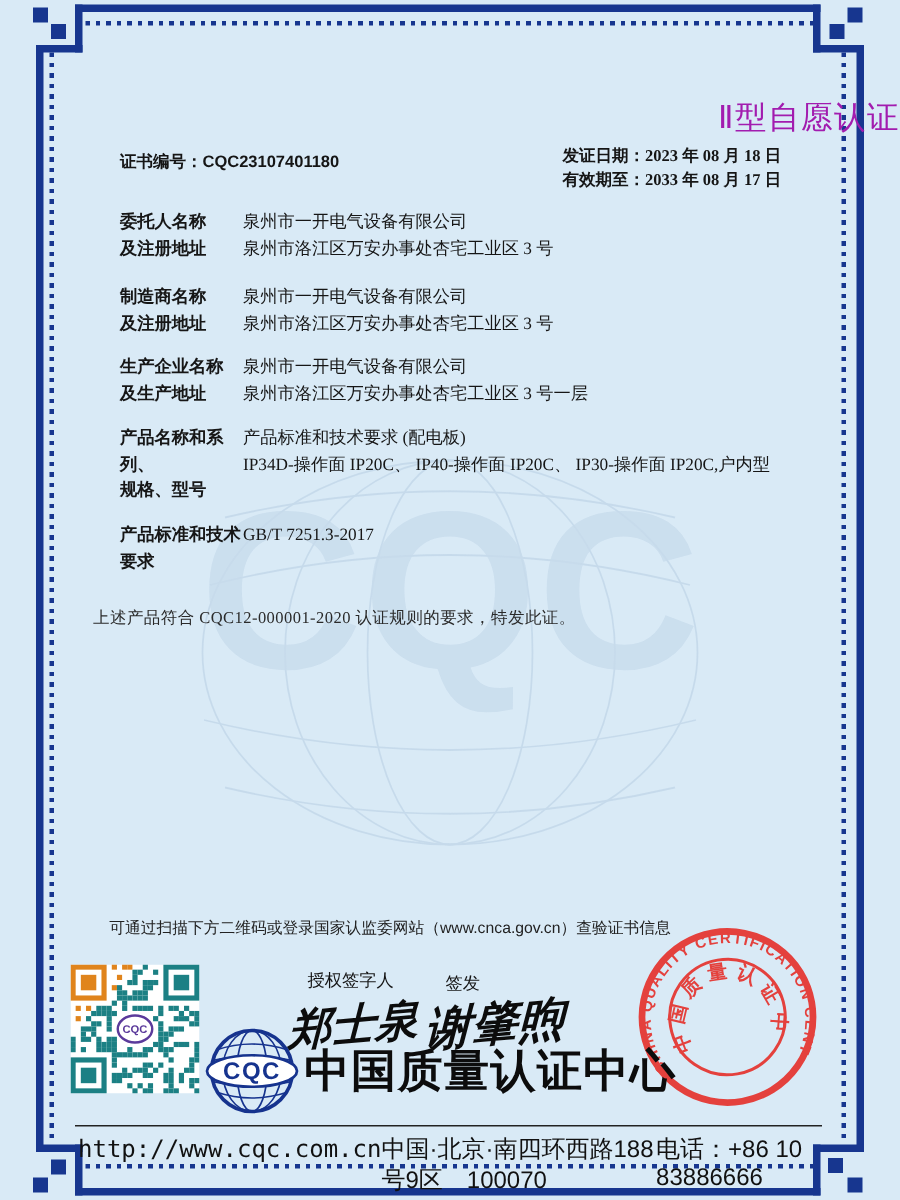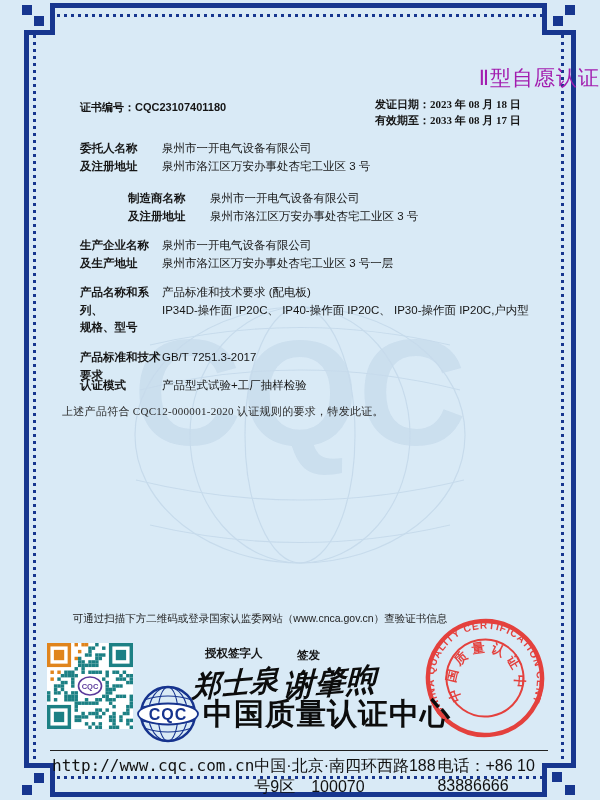--- a/index.html
+++ b/index.html
@@ -21,31 +21,31 @@
   
   .title { position:absolute; top:30px; left:0; width:100%; text-align:center;
     font-size:27px; font-weight:bold; color:#0d0d0d; letter-spacing:2px; }
   .subtitle { position:absolute; top:64px; left:0; width:100%; text-align:right;
     font-size:21px; color:#a21caf; font-family:"Liberation Serif",serif; letter-spacing:1px; }
   .kai { font-family:"Liberation Serif", serif; }
   .meta { position:absolute; font-size:11px; font-weight:bold; color:#151515; }
   .meta .v { font-weight:bold; }
   .dates { line-height:16px; }
 
-  .row { position:absolute; left:80px; width:470px; display:flex; font-size:11.5px; color:#161616; line-height:18px; }
+  .row { position:absolute; left:80px; width:470px; display:flex; font-size:11.5px; color:#161616; line-height:18px;font-family:Liberation Serif, serif; }
   .row .labels { width:82px; flex:0 0 82px; font-weight:bold; }
   .row .values { flex:1; }
 
   .statement { position:absolute; left:62px; top:404px; font-size:11px; color:#2a2a2a;
     font-family:Liberation Serif, serif; letter-spacing:.3px; }
 
   .scan-note { position:absolute; left:70px; top:612px; width:380px; text-align:center;
     font-size:10.5px; color:#222; }
 
-  .sig-label { position:absolute; font-size:11.5px; font-weight:bold; color:#141414; }
+  .sig-label { position:absolute; font-size:11.5px; font-weight:normal; color:#141414; }
   .sig-name { position:absolute; font-size:29px; font-weight:bold; color:#0c0c0c;
     font-family:"DejaVu Serif",serif; font-style:italic; transform:rotate(-5deg) skewX(-6deg); }
 
   .org-name { position:absolute; left:203px; top:694px; font-size:30px; font-weight:600;
     color:#0c0c0c; letter-spacing:1px; }
 
   .footer-line { position:absolute; left:50px; top:750px; width:498px; height:1px; background:#222; }
   .footer { position:absolute; left:52px; top:756px; width:494px; display:flex;
     justify-content:space-between; font-size:16px; font-weight:normal; color:#111; }
   .footer .web { font-family:"DejaVu Sans Mono",monospace; }
@@ -111,21 +111,21 @@
     <div class="labels">
       <div>委托人名称</div>
       <div>及注册地址</div>
     </div>
     <div class="values">
       <div>泉州市一开电气设备有限公司</div>
       <div>泉州市洛江区万安办事处杏宅工业区 3 号</div>
     </div>
   </div>
 
-  <div class="row" style="top:189px;margin-left:48px;">
+  <div class="row" style="top:189px;">
     <div class="labels">
       <div>制造商名称</div>
       <div>及注册地址</div>
     </div>
     <div class="values">
       <div>泉州市一开电气设备有限公司</div>
       <div>泉州市洛江区万安办事处杏宅工业区 3 号</div>
     </div>
   </div>
 
@@ -149,24 +149,20 @@
       <div>产品标准和技术要求 (配电板)</div>
       <div>IP34D-操作面 IP20C、 IP40-操作面 IP20C、 IP30-操作面 IP20C,户内型</div>
     </div>
   </div>
 
   <div class="row" style="top:348px;">
     <div class="labels" style="flex-basis:82px;">产品标准和技术要求</div>
     <div class="values">GB/T 7251.3-2017</div>
   </div>
 
-  <div class="row" style="top:376px;">
-    <div class="labels">认证模式</div>
-    <div class="values">产品型式试验+工厂抽样检验</div>
-  </div>
 
   <div class="statement">上述产品符合 CQC12-000001-2020 认证规则的要求，特发此证。</div>
 
   <div class="scan-note">可通过扫描下方二维码或登录国家认监委网站（www.cnca.gov.cn）查验证书信息</div>
 
   <svg id="qr" class="qr-wrap" width="86" height="86" viewBox="0 0 86 86">
       <rect width="86" height="86" fill="#ffffff"></rect>
       <rect x="27.52" y="0" width="3.44" height="3.44" fill="#e0841c"></rect>
       <rect x="34.4" y="0" width="3.44" height="3.44" fill="#e0841c"></rect>
       <rect x="37.839999999999996" y="0" width="3.44" height="3.44" fill="#e0841c"></rect>

